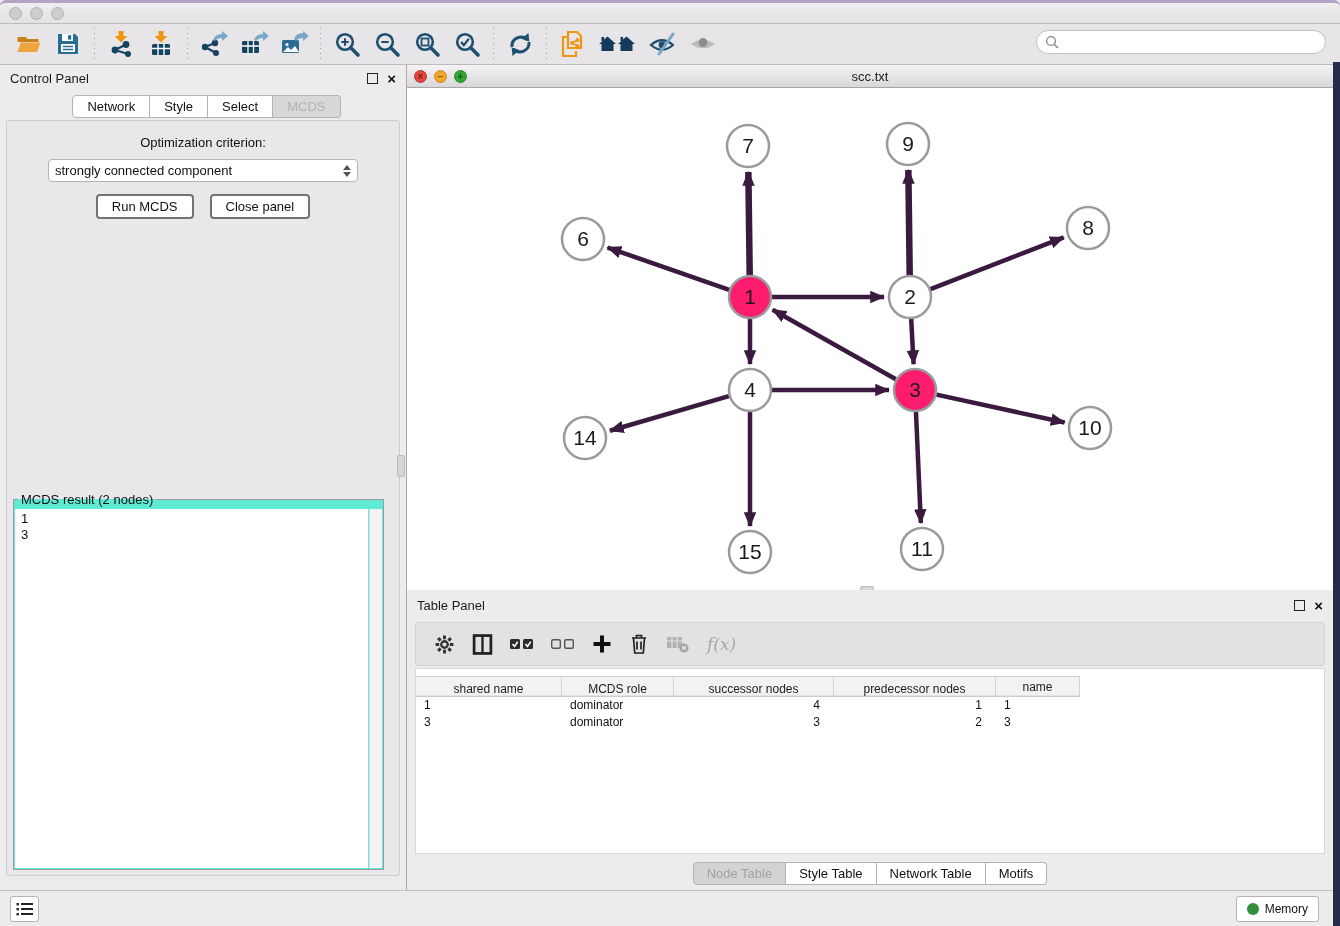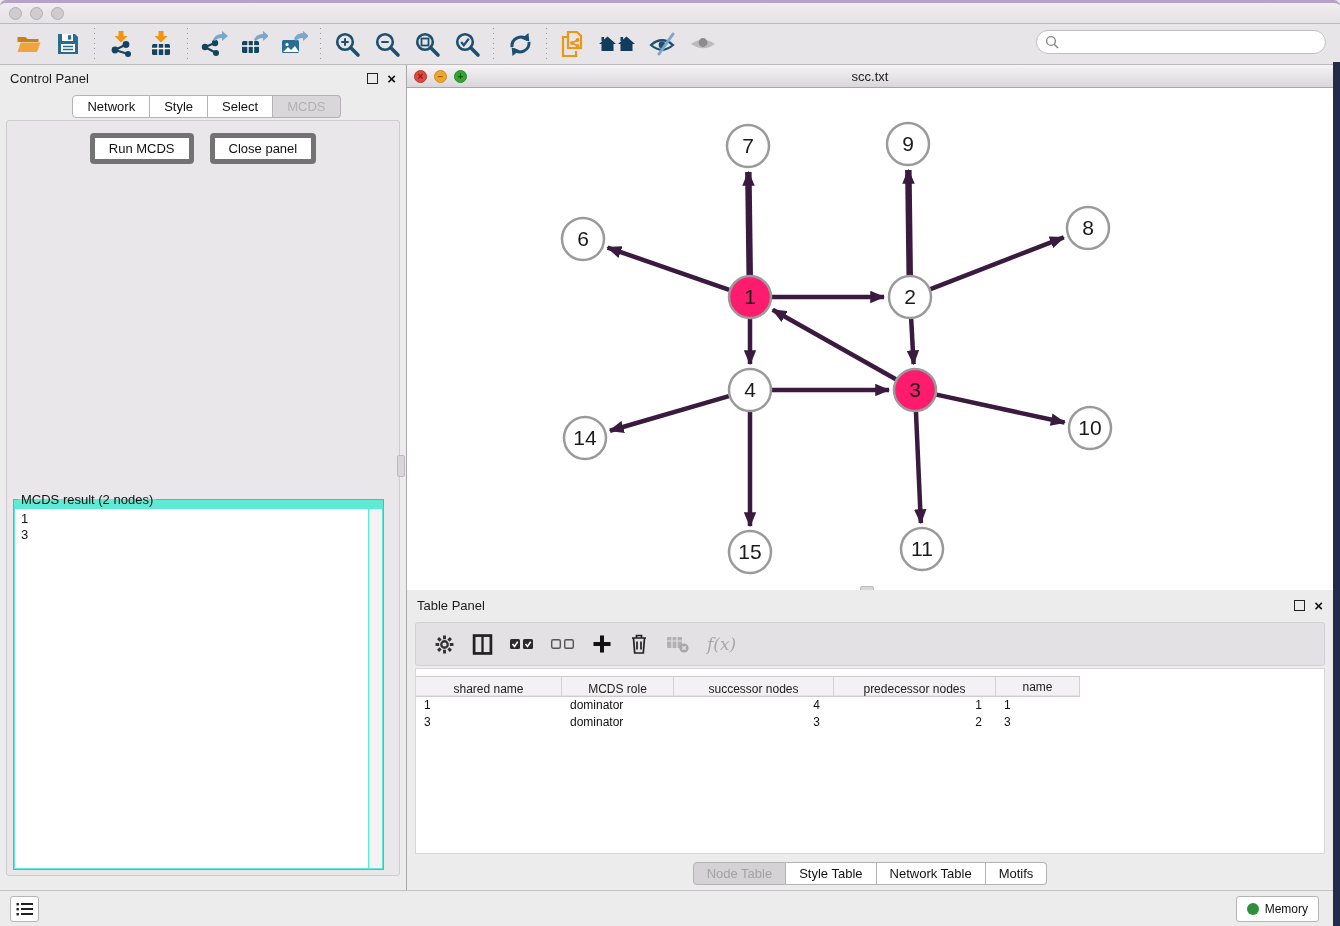--- a/index.html
+++ b/index.html
@@ -37,21 +37,21 @@
   .tab.active { background:#d9d7d9; color:#b4b1b4; }
   .cp-content { position:absolute; left:6px; top:55px; width:394px; height:756px;
     background:#e9e7e9; border:1px solid #cfccce; border-radius:3px; }
   .opt-label { text-align:center; margin-top:14px; font-size:13px; color:#111; }
   .selectbox { margin:9px auto 0; width:310px; height:23px; background:#fff; border:1px solid #b7b4b7;
     border-radius:4px; display:flex; align-items:center; font-size:13px; color:#111; padding:0 6px; }
   .selectbox .stepper { margin-left:auto; display:flex; flex-direction:column; gap:2px; align-items:center; }
   .tri-up { width:0; height:0; border-left:4px solid transparent; border-right:4px solid transparent; border-bottom:5px solid #555; }
   .tri-dn { width:0; height:0; border-left:4px solid transparent; border-right:4px solid transparent; border-top:5px solid #555; }
   .btnrow { display:flex; justify-content:center; gap:16px; margin-top:12px; }
-  .pbtn { font-size:13px; color:#111; background:#fff; border:5px solid #737373; border-radius:4px; padding:3px 14px; font-family:inherit; }
+  .pbtn { font-size:13px; color:#111; background:#fff; border:2px solid #737373; border-radius:4px; padding:3px 14px; font-family:inherit; }
   .result-fs { position:absolute; left:6px; top:371px; width:371px; height:378px; border:1px solid #9d9a9d;
     background:#5eead4; }
   .result-fs legend { font-size:13px; color:#111; margin-left:4px; padding:0 3px; background:transparent; }
   .result-inner { position:absolute; left:1px; top:2px; right:15px; bottom:1px; background:#fff;
     font-size:13px; color:#111; padding:2px 6px; line-height:16px; }
   .result-scroll { position:absolute; top:2px; right:1px; width:13px; bottom:1px; background:#f4f2f4; border-left:1px solid #dddbdd; }
 
   
   .netwin { left:407px; top:65px; width:926px; height:525px; background:#fff; }
   .net-titlebar { height:23px; background:linear-gradient(#f5f3f5,#d9d7d9); border-bottom:1px solid #a9a6a9;
@@ -262,20 +262,28 @@
     <span class="float-ic"></span>
     <span class="close-ic">×</span>
   </div>
   <div class="tabrow">
     <span class="tab">Network</span>
     <span class="tab">Style</span>
     <span class="tab">Select</span>
     <span class="tab active">MCDS</span>
   </div>
   <div class="cp-content">
+    <div class="opt-label">Optimization criterion:</div>
+    <div class="selectbox">
+      <span>strongly connected component</span>
+      <span class="stepper">
+          <span class="tri-up"></span>
+          <span class="tri-dn"></span>
+        </span>
+    </div>
     <div class="btnrow">
       <button class="pbtn">Run MCDS</button>
       <button class="pbtn">Close panel</button>
     </div>
     <fieldset class="result-fs">
       <legend>MCDS result (2 nodes)</legend>
       <div class="result-inner">
         <div>1</div>
         <div>3</div>
       </div>

